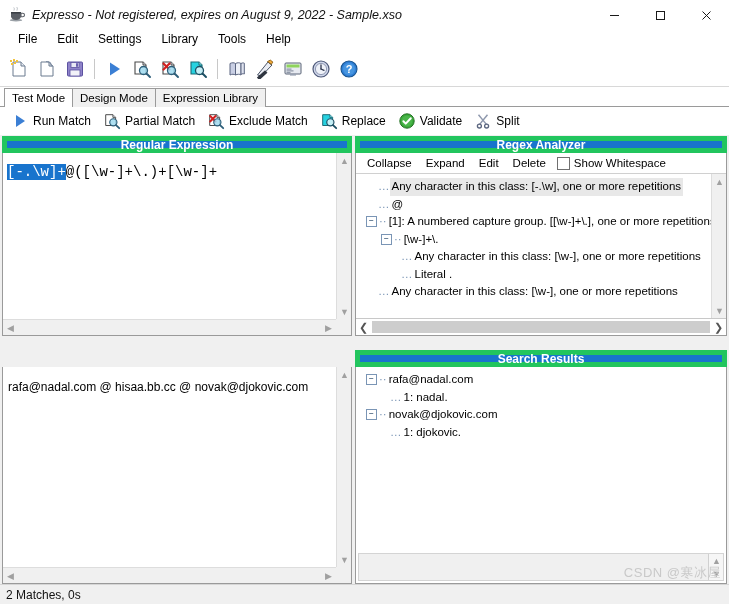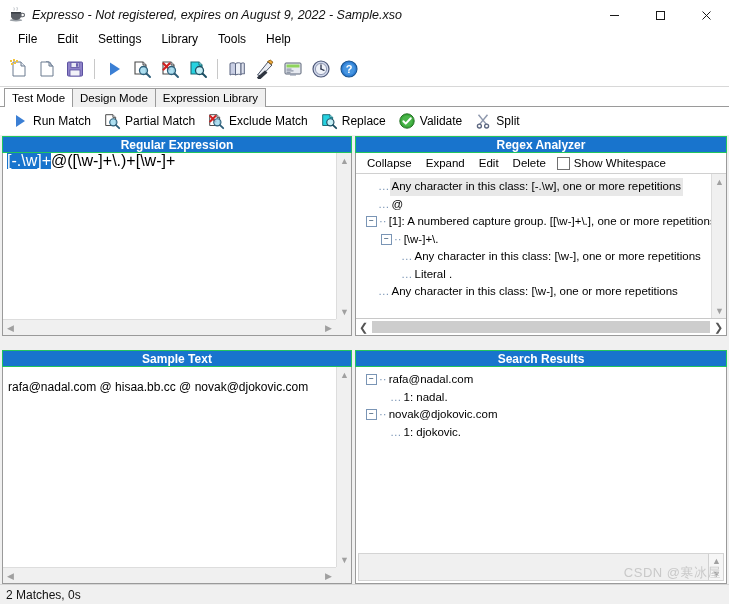--- a/index.html
+++ b/index.html
@@ -38,27 +38,27 @@
 
   
   .actionbar{height:28px;background:#ffffff;display:flex;align-items:center;padding-left:8px;gap:3px;}
   .act{display:flex;align-items:center;gap:4px;padding:2px 6px 2px 3px;font-size:12px;white-space:nowrap;}
   .act .ico{width:18px;height:18px;display:block;flex:none;}
 
   
   .panels{position:absolute;left:0;right:0;top:136px;bottom:20px;}
   .panel{position:absolute;box-sizing:border-box;}
   .panel-title{height:17px;background:#1874cd;color:#fff;font-weight:bold;font-size:12px;
-               display:flex;align-items:center;justify-content:center;border:1px solid #22c55e;
+               display:flex;align-items:center;justify-content:center;border:5px solid #22c55e;
                box-sizing:border-box;}
   .panel-body{position:absolute;left:0;right:0;top:17px;bottom:0;border:1px solid #9a9a9a;
               border-top:none;background:#fff;box-sizing:border-box;}
 
-  .regex-text{position:absolute;left:0;right:15px;top:0;bottom:16px;padding:0 4px;
-              font-size:16px;line-height:16px;overflow:hidden;white-space:nowrap;}
+  .regex-text{position:absolute;left:0;right:15px;top:0;bottom:16px;padding:11px 4px;
+              font-size:14px;line-height:16px;overflow:hidden;white-space:nowrap;font-family:Liberation Mono, monospace;}
   .sel{background:#1874cd;color:#fff;}
 
   
   .vsb{position:absolute;right:0;top:0;bottom:0;width:15px;background:#f0f0f0;
        border-left:1px solid #ddd;box-sizing:border-box;}
   .vsb.inset{bottom:16px;}
   .hsb{position:absolute;left:0;bottom:0;right:0;height:16px;background:#f0f0f0;
        border-top:1px solid #ddd;box-sizing:border-box;}
   .hsb.inset{right:15px;}
   .arrow{position:absolute;width:15px;height:16px;display:flex;align-items:center;justify-content:center;
@@ -428,21 +428,20 @@
           <div class="hsb" style="height:17px;border-top:1px solid #c8c8c8;background:#fff;">
             <div class="arrow left" style="height:17px;color:#555;font-size:11px;">❮</div>
             <div class="thumb-h" style="left:16px;right:16px;"></div>
             <div class="arrow right" style="height:17px;color:#555;font-size:11px;">❯</div>
           </div>
         </div>
       </div>
     </div>
 
     <div class="panel" style="left:2px;top:214px;width:350px;height:234px;">
-      <div class="panel-title">Sample Text</div>
       <div class="panel-body">
         <div class="plain-text">rafa@nadal.com @ hisaa.bb.cc @ novak@djokovic.com</div>
         <div class="vsb inset">
           <div class="arrow up">▲</div>
           <div class="arrow down">▼</div>
         </div>
         <div class="hsb inset">
           <div class="arrow left">◀</div>
           <div class="arrow right">▶</div>
         </div>

